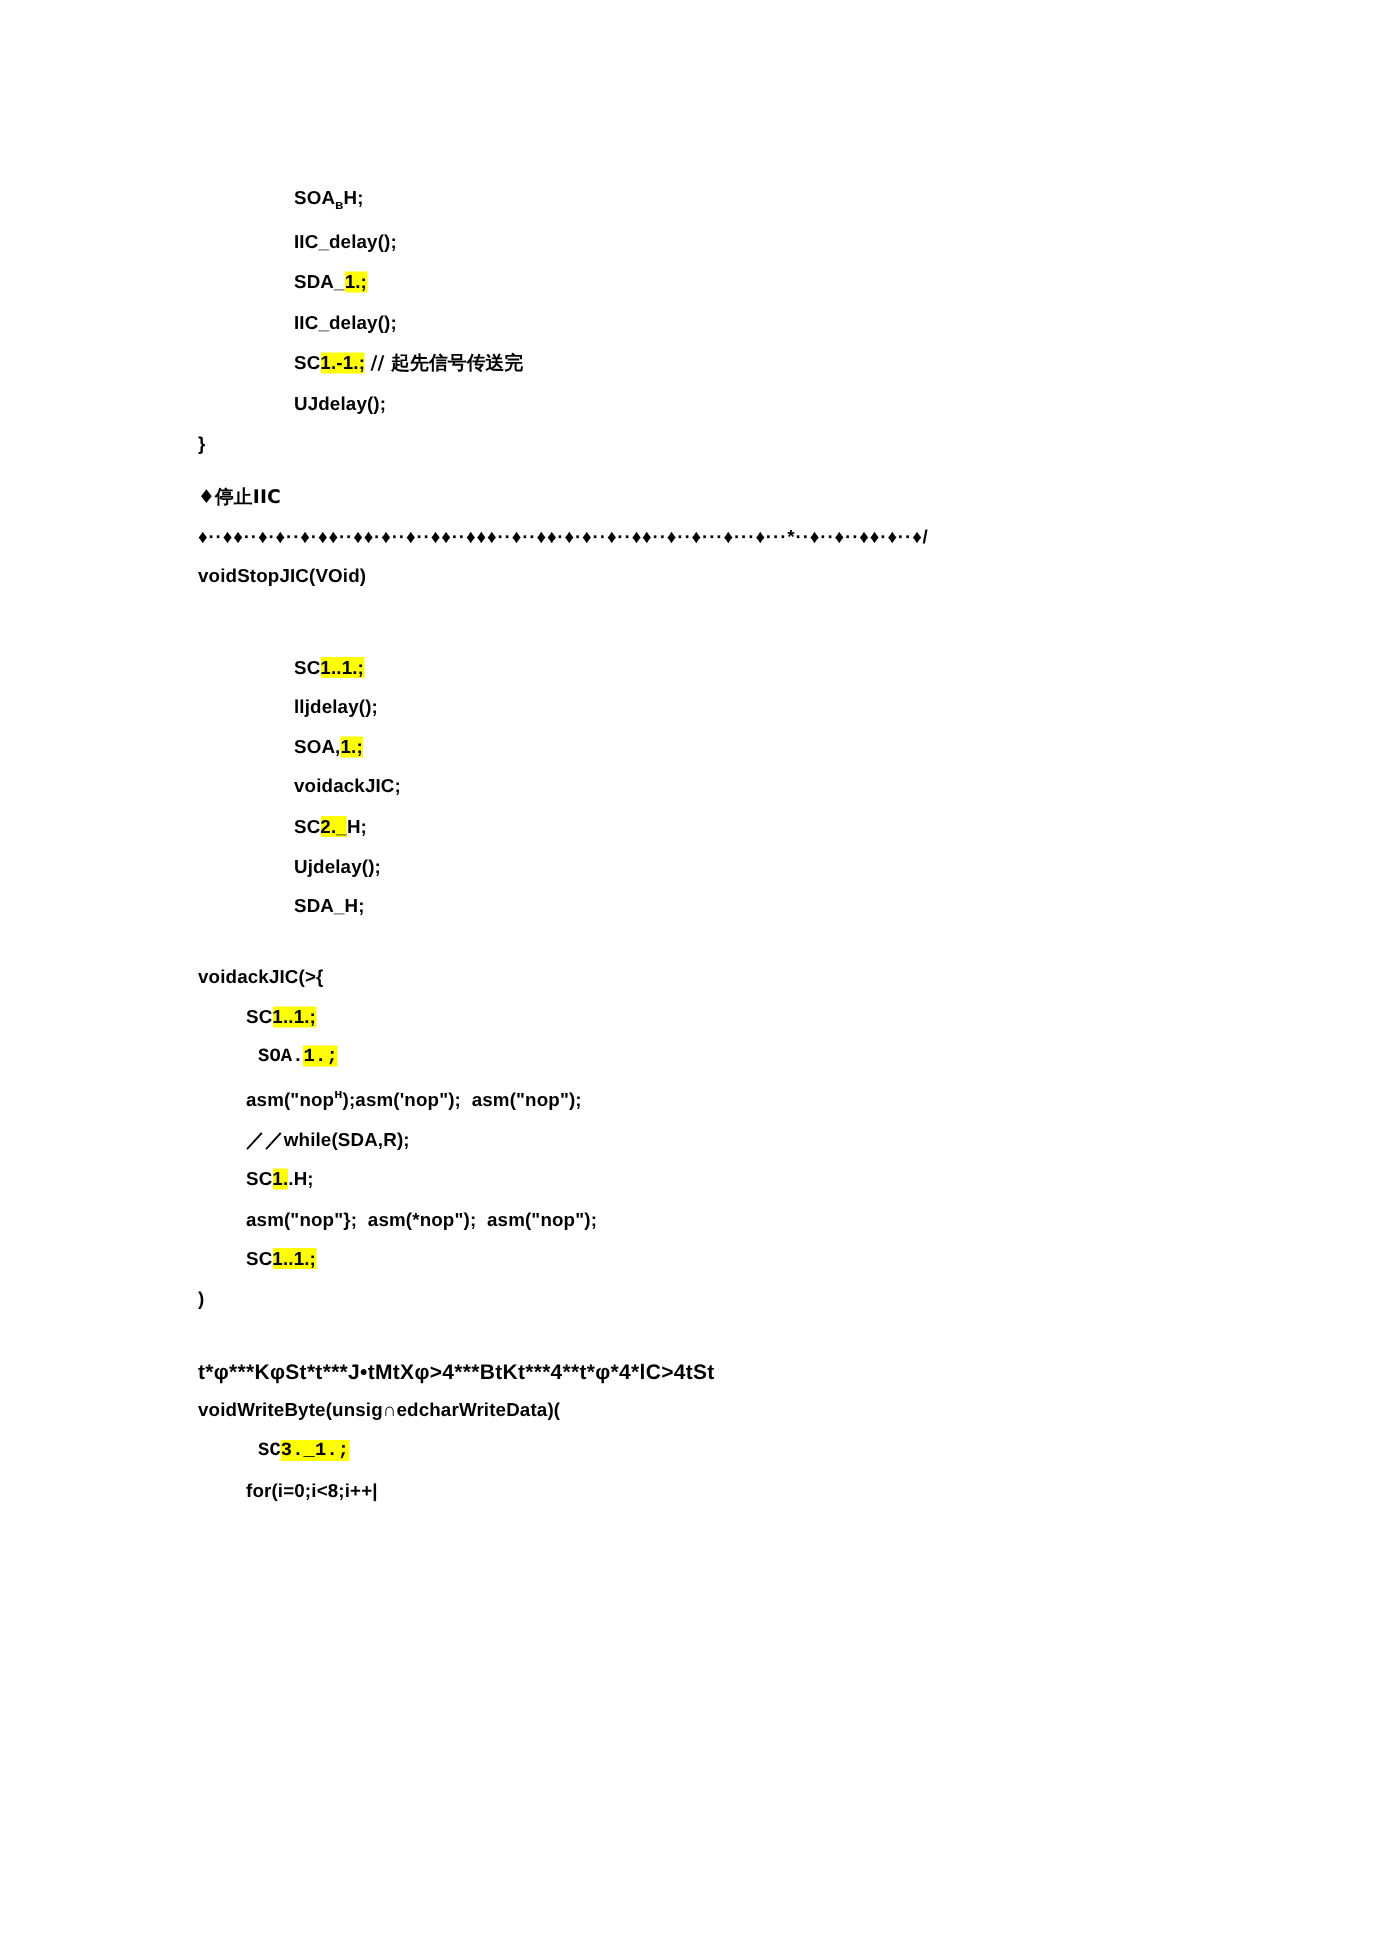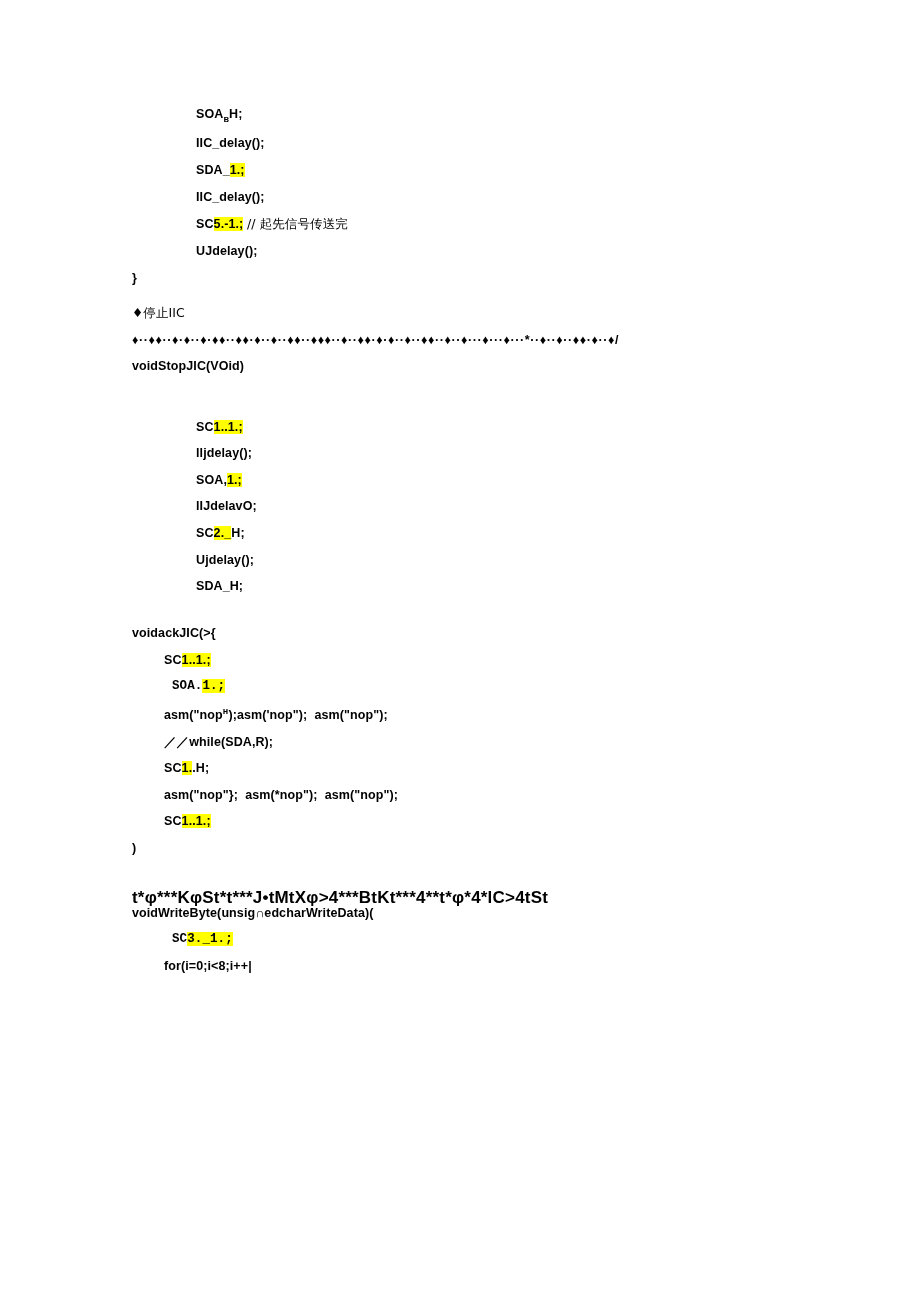--- a/index.html
+++ b/index.html
@@ -18,21 +18,21 @@
   .page {
     position: relative;
     width: 920px;
     height: 1301px;
     box-sizing: border-box;
     padding: 0;
   }
   .content {
     position: absolute;
     left: 132px;
-    top: 108px;
+    top: 126px;
     width: 660px;
   }
   .line {
     font-size: 12.5px;
     font-weight: bold;
     line-height: 1.05;
     margin: 0 0 13.5px 0;
     white-space: pre-wrap;
     letter-spacing: 0.1px;
   }
@@ -59,45 +59,45 @@
   .rule-line {
     font-size: 12.5px;
     font-weight: bold;
     line-height: 1.05;
     margin: 0 0 13px 0;
     letter-spacing: 0.6px;
     white-space: pre-wrap;
     word-break: break-all;
   }
   .garble {
-    font-size: 17px;
+    font-size: 14px;
     font-weight: bold;
     letter-spacing: 0.2px;
     white-space: pre-wrap;
     word-break: break-all;
-    margin: 0 0 0 0;
+    margin: 0 0 13px 0;
     line-height: 1.05;
   }
-  .cjk { font-family: "DejaVu Sans", "Liberation Sans", sans-serif; font-weight: normal; }
+  .cjk { font-family: "DejaVu Sans", "Liberation Sans", sans-serif; font-weight: bold; }
 </style>
 </head>
 <body>
 
 <div class="page">
   <div class="content">
 
     <div class="line indent1"><span>SOA<span class="sub">в</span>H;</span></div>
 
     <div class="line indent1"><span>IIC_delay();</span></div>
 
     <div class="line indent1"><span>SDA_<span class="hl">1.;</span></span></div>
 
     <div class="line indent1"><span>IIC_delay();</span></div>
 
-    <div class="line indent1"><span>SC<span class="hl">5.-1.;</span>&nbsp;<span class="cjk">//&nbsp;起先信号传送完</span></span></div>
+    <div class="line indent1"><span>SC<span class="hl">1.-1.;</span>&nbsp;<span class="cjk">//&nbsp;起先信号传送完</span></span></div>
 
     <div class="line indent1"><span>UJdelay();</span></div>
 
     <div class="line indent0"><span>}</span></div>
 
     <div class="spacer-sm"></div>
 
     <div class="line indent0"><span class="cjk">♦停止IIC</span></div>
 
     <div class="rule-line indent0"><span>♦··♦♦··♦·♦··♦·♦♦··♦♦·♦··♦··♦♦··♦♦♦··♦··♦♦·♦·♦··♦··♦♦··♦··♦···♦···♦···*··♦··♦··♦♦·♦··♦/</span></div>
@@ -105,21 +105,21 @@
     <div class="line indent0"><span>voidStopJIC(VOid)</span></div>
 
     <div class="spacer-lg"></div>
 
     <div class="line indent1"><span>SC<span class="hl">1..1.;</span></span></div>
 
     <div class="line indent1"><span>lljdelay();</span></div>
 
     <div class="line indent1"><span>SOA,<span class="hl">1.;</span></span></div>
 
-    <div class="line indent1"><span>lIJdelavO;</span></div>
+    <div class="line indent1"><span>voidackJIC;</span></div>
 
     <div class="line indent1"><span>SC<span class="hl">2._</span>H;</span></div>
 
     <div class="line indent1"><span>Ujdelay();</span></div>
 
     <div class="line indent1"><span>SDA_H;</span></div>
 
     <div class="spacer-md"></div>
 
     <div class="line indent0"><span>voidackJIC(&gt;{</span></div>

